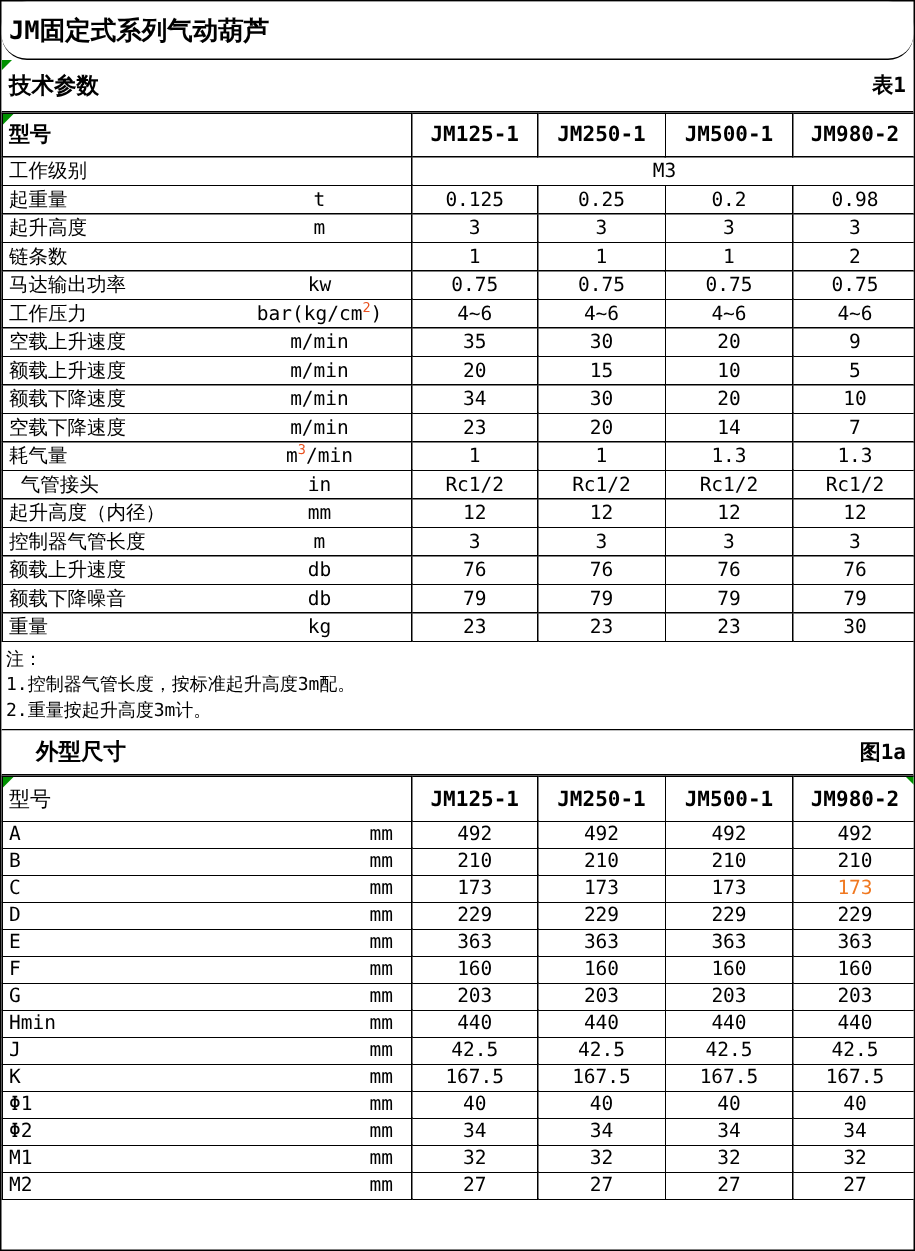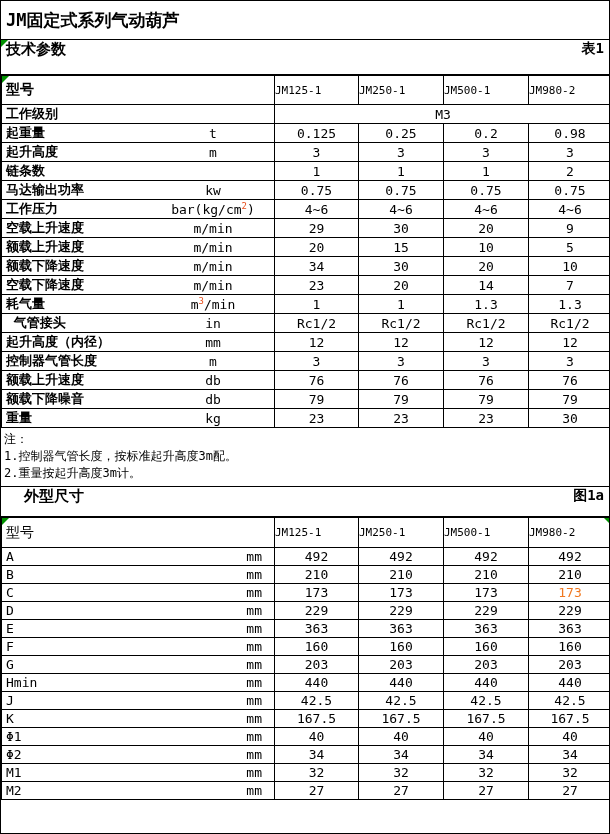--- a/index.html
+++ b/index.html
@@ -1,32 +1,32 @@
 <!DOCTYPE html>
 <html><head>
 <meta charset="utf-8">
 <style>
   html,body{margin:0;padding:0;background:#ffffff;}
   body{font-family:"DejaVu Sans Mono","DejaVu Sans","Liberation Sans",sans-serif;color:#000;}
   #sheet{position:relative;width:610px;height:834px;background:#fff;border:1px solid #000;box-sizing:border-box;overflow:hidden;}
   .rowbox{box-sizing:border-box;border-bottom:1px solid #000;position:relative;background:#fff;}
-  #title-row{height:39px;display:flex;align-items:center;padding-left:5px;font-size:17px;font-weight:bold;}
-  .heading-row{display:flex;justify-content:space-between;padding:0 5px;font-weight:bold;}
+  #title-row{height:39px;display:flex;align-items:center;padding-left:5px;font-size:17px;font-weight:bold;border-radius:17px;}
+  .heading-row{display:flex;align-items:center;justify-content:space-between;padding:0 5px;font-weight:bold;}
   #tech-heading-row{height:35px;font-size:15px;}
   #dim-heading-row{height:30px;font-size:15px;padding-left:23px;}
   .heading-tag{font-size:14px;}
   table{border-collapse:collapse;table-layout:fixed;width:610px;box-sizing:border-box;}
   td{border:1px solid #000;padding:0;position:relative;overflow:hidden;box-sizing:border-box;background:#fff;}
   tr.hdr td{height:29px;}
   #t2 tr.hdr td{height:30px;}
   tr.datarow td{height:18px;}
-  .model-cell{font-weight:normal;font-size:11px;}
+  .model-cell{text-align:center;font-weight:bold;font-size:14px;}
   .label-cell{font-size:13px;}
   .label-wrap{display:flex;justify-content:space-between;align-items:center;height:100%;}
-  .lbl{padding-left:4px;white-space:pre;font-weight:bold;}
+  .lbl{padding-left:4px;white-space:pre;font-weight:normal;}
   #t2 .lbl{font-weight:normal;}
   .hdr .lbl{font-weight:bold;font-size:14px;}
   .unit{width:122px;text-align:center;font-weight:normal;white-space:pre;}
   #t2 .unit{text-align:right;padding-right:12px;box-sizing:border-box;}
   .val{text-align:center;font-size:13px;font-weight:normal;}
   sup.usup{font-size:9px;color:#e8501e;line-height:0;}
   .orange{color:#f07820;}
   #notes-box{height:59px;font-size:12px;line-height:17px;padding:3px 0 0 3px;}
   .note-line{white-space:pre;}
   .tri-tl{position:absolute;top:0;left:0;width:0;height:0;border-top:7px solid #009100;border-right:7px solid transparent;}
@@ -136,21 +136,21 @@
           <td class="val">4~6</td>
           <td class="val">4~6</td>
         </tr>
         <tr class="datarow">
           <td class="label-cell">
             <div class="label-wrap">
               <span class="lbl">空载上升速度</span>
               <span class="unit">m/min</span>
             </div>
           </td>
-          <td class="val">29</td>
+          <td class="val">35</td>
           <td class="val">30</td>
           <td class="val">20</td>
           <td class="val">9</td>
         </tr>
         <tr class="datarow">
           <td class="label-cell">
             <div class="label-wrap">
               <span class="lbl">额载上升速度</span>
               <span class="unit">m/min</span>
             </div>

